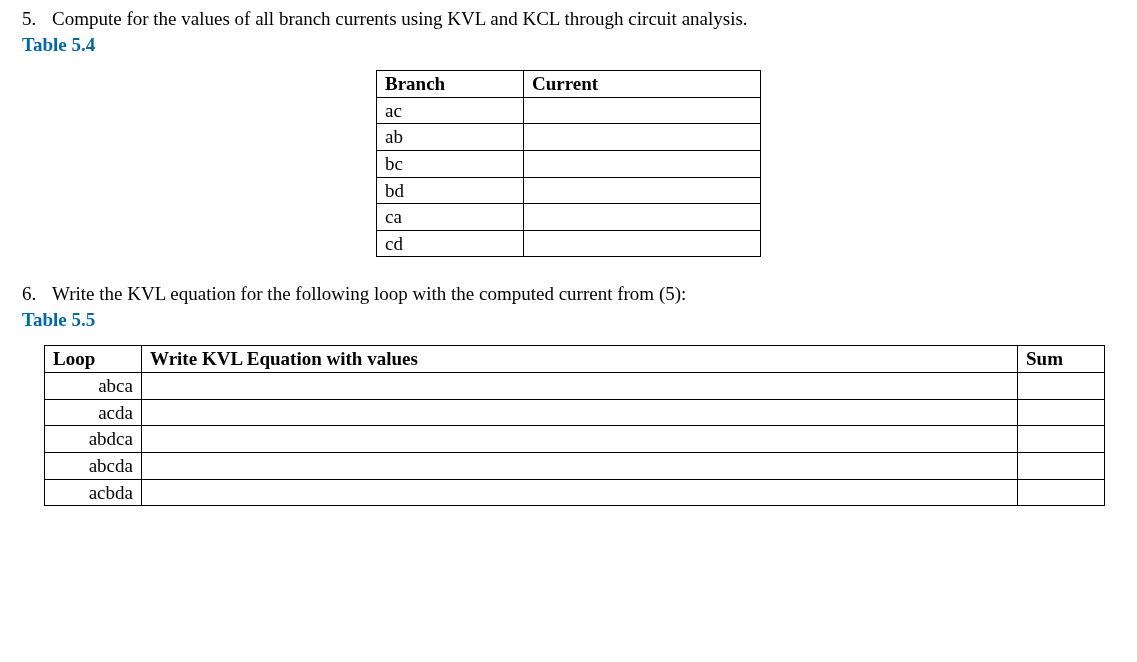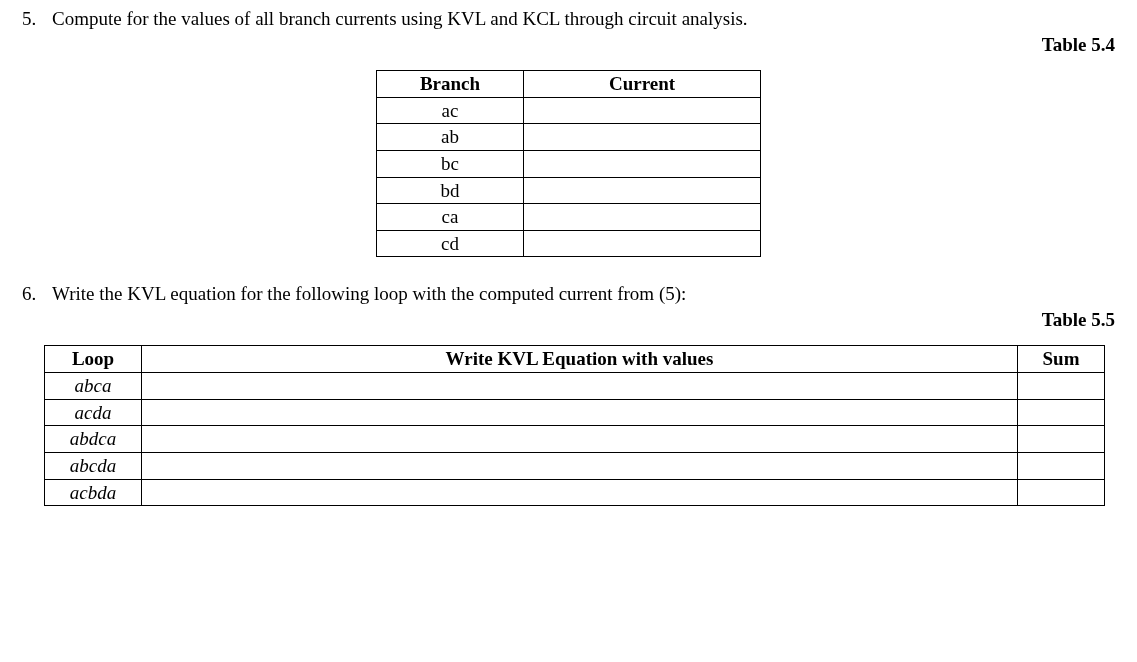--- a/index.html
+++ b/index.html
@@ -21,48 +21,48 @@
   }
   .num {
     width: 30px;
     flex-shrink: 0;
     text-align: left;
   }
   .body {
     flex: 1;
   }
   .caption {
-    text-align: right;
+    text-align: left;
     font-weight: bold;
-    color: #000000;
+    color: #0369a1;
     margin-bottom: 14px;
   }
   table {
     border-collapse: collapse;
   }
   th, td {
     border: 1.3px solid #000000;
     padding: 0px 8px;
     line-height: 1.35;
     vertical-align: middle;
-    text-align: center;
+    text-align: left;
     height: 24px;
   }
   th {
     font-weight: bold;
   }
   .t54-wrap { display:flex; justify-content:center; }
   .t54 .c-branch { width: 130px; }
   .t54 .c-current { width: 220px; }
 
   .t55-wrap { padding-left: 22px; padding-right: 10px; }
   .t55 { width: 100%; }
   .t55 .c-loop { width: 80px; }
   .t55 .c-sum  { width: 70px; }
-  .t55 td.loop-cell { text-align: center; font-style: italic; }
+  .t55 td.loop-cell { text-align: right; }
 </style>
 </head>
 <body>
 
 <div class="page">
 
   <div class="item">
     <div class="num">5.</div>
     <div class="body">Compute for the values of all branch currents using KVL and KCL through circuit analysis.</div>
   </div>

